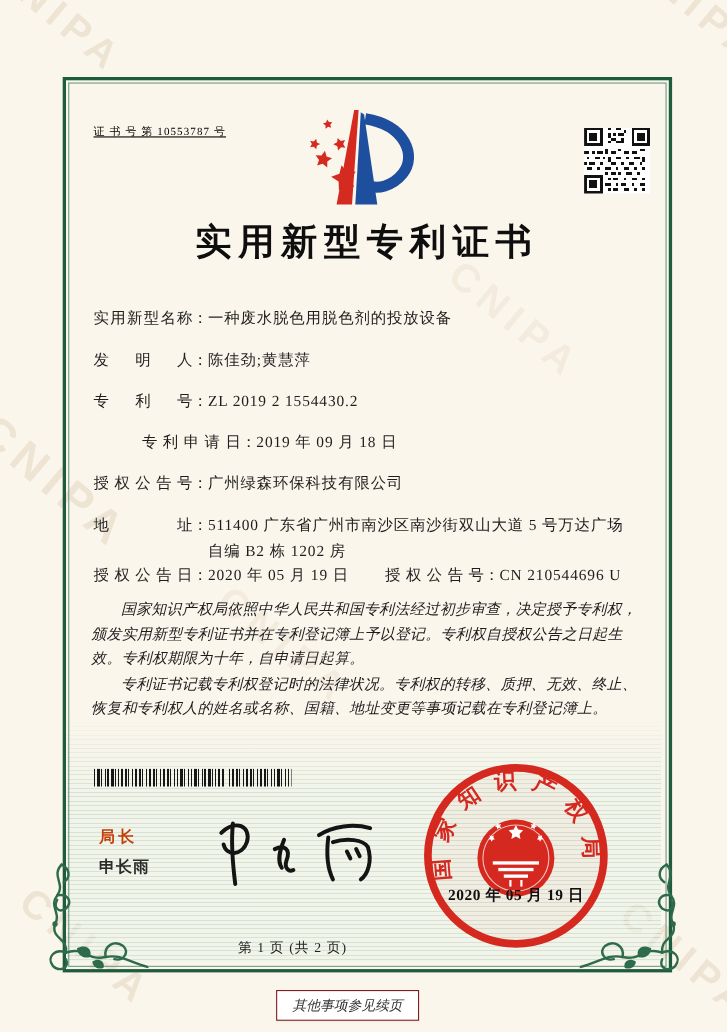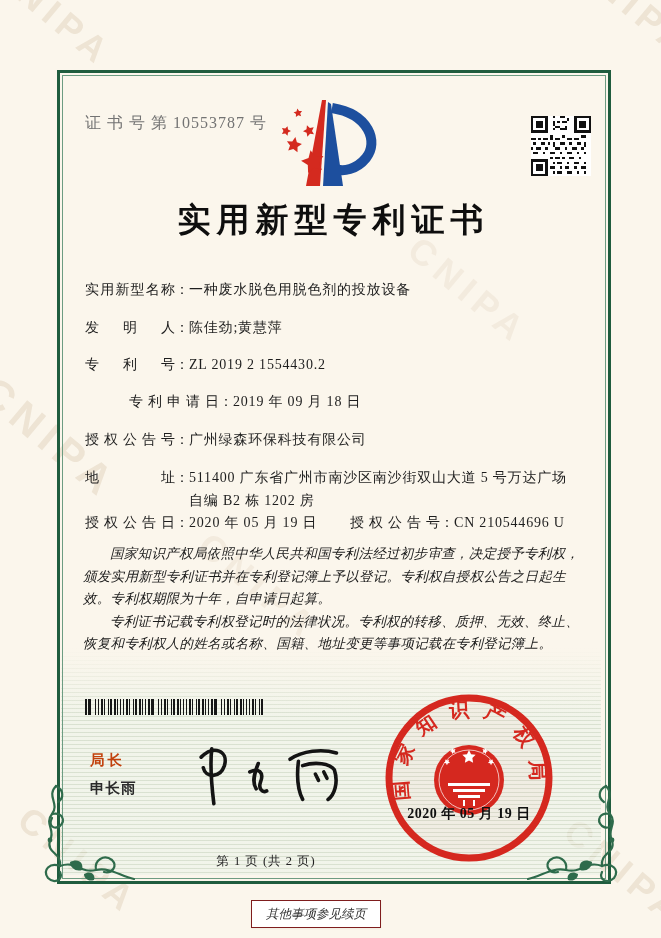--- a/index.html
+++ b/index.html
@@ -23,21 +23,21 @@
   
   .band{position:absolute;left:61px;top:648px;width:540px;height:227px;z-index:1;
     background:
       linear-gradient(to bottom, rgba(251,246,236,1) 0px, rgba(251,246,236,0) 70px),
       repeating-linear-gradient(to bottom, rgba(116,162,126,0.25) 0 1px, rgba(236,243,233,0.65) 1px 4px);
   }
   .flourish{position:absolute;z-index:3;width:100px;height:105px;}
   .flourish.right{transform:scaleX(-1);}
   
   .cert-no{position:absolute;left:85px;top:113px;z-index:2;
-    font-size:16px;letter-spacing:1px;color:#737373;}
+    font-size:10px;letter-spacing:1px;color:#000000;text-decoration:underline;}
   .logo{position:absolute;left:273px;top:96px;width:112px;height:100px;z-index:2;}
   .qr{position:absolute;left:531px;top:116px;width:60px;height:60px;z-index:2;}
   .title{position:absolute;left:0;top:198px;width:661px;z-index:2;
     text-align:center;font-size:33px;font-weight:bold;letter-spacing:6px;
     text-indent:6px;color:#0e0e0e;}
   
   .row{position:absolute;left:85px;width:505px;z-index:2;font-size:14px;color:#1e1e1e;}
   .lbl{display:inline-block;width:90px;text-align:justify;text-align-last:justify;
     vertical-align:top;letter-spacing:0;}
   .colon{display:inline-block;width:14px;}

